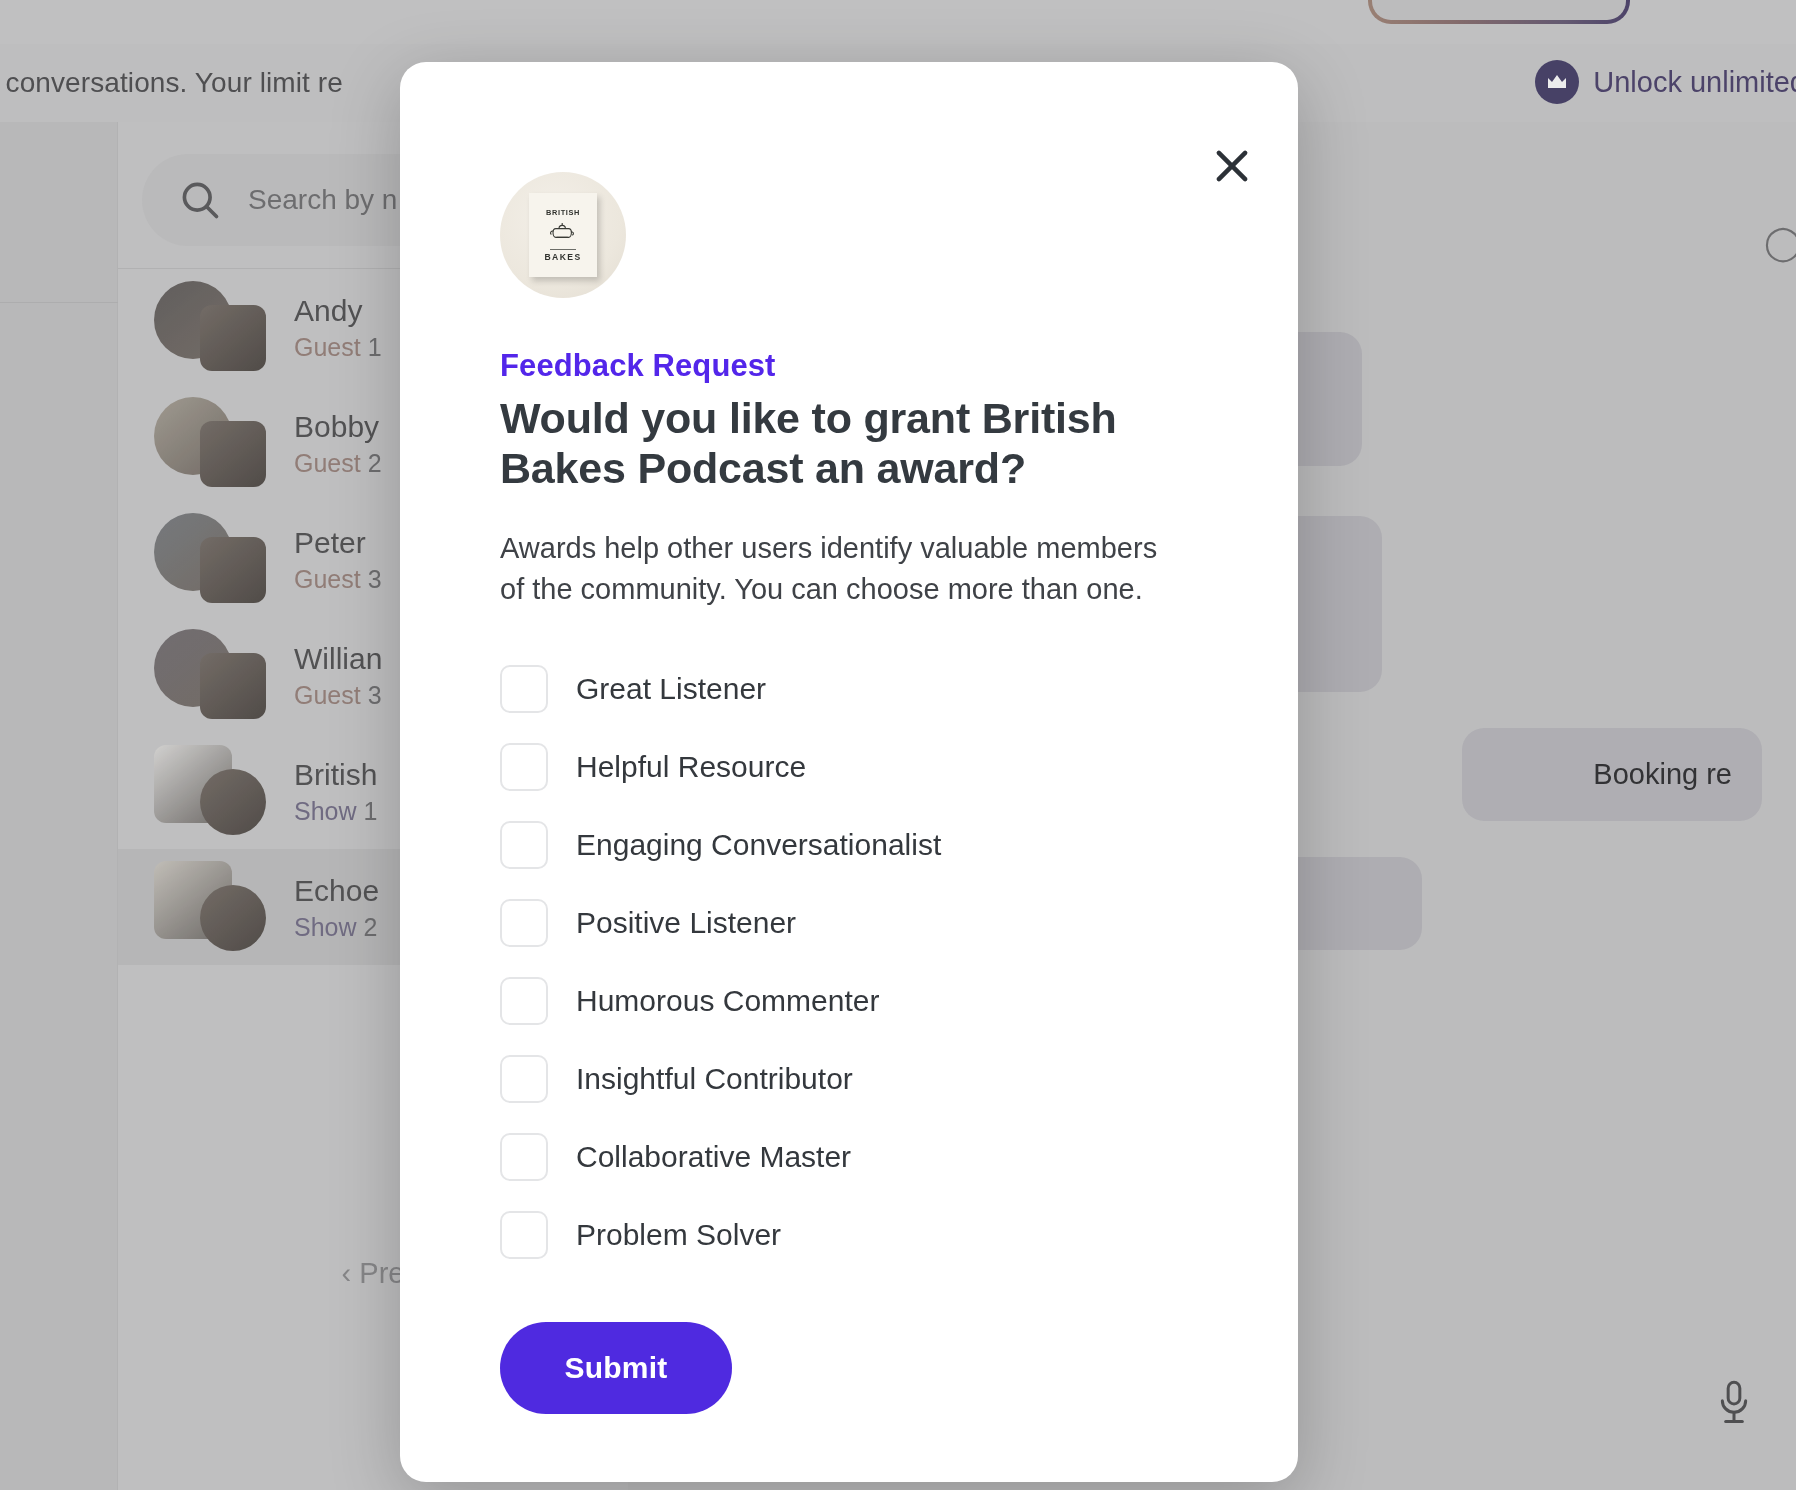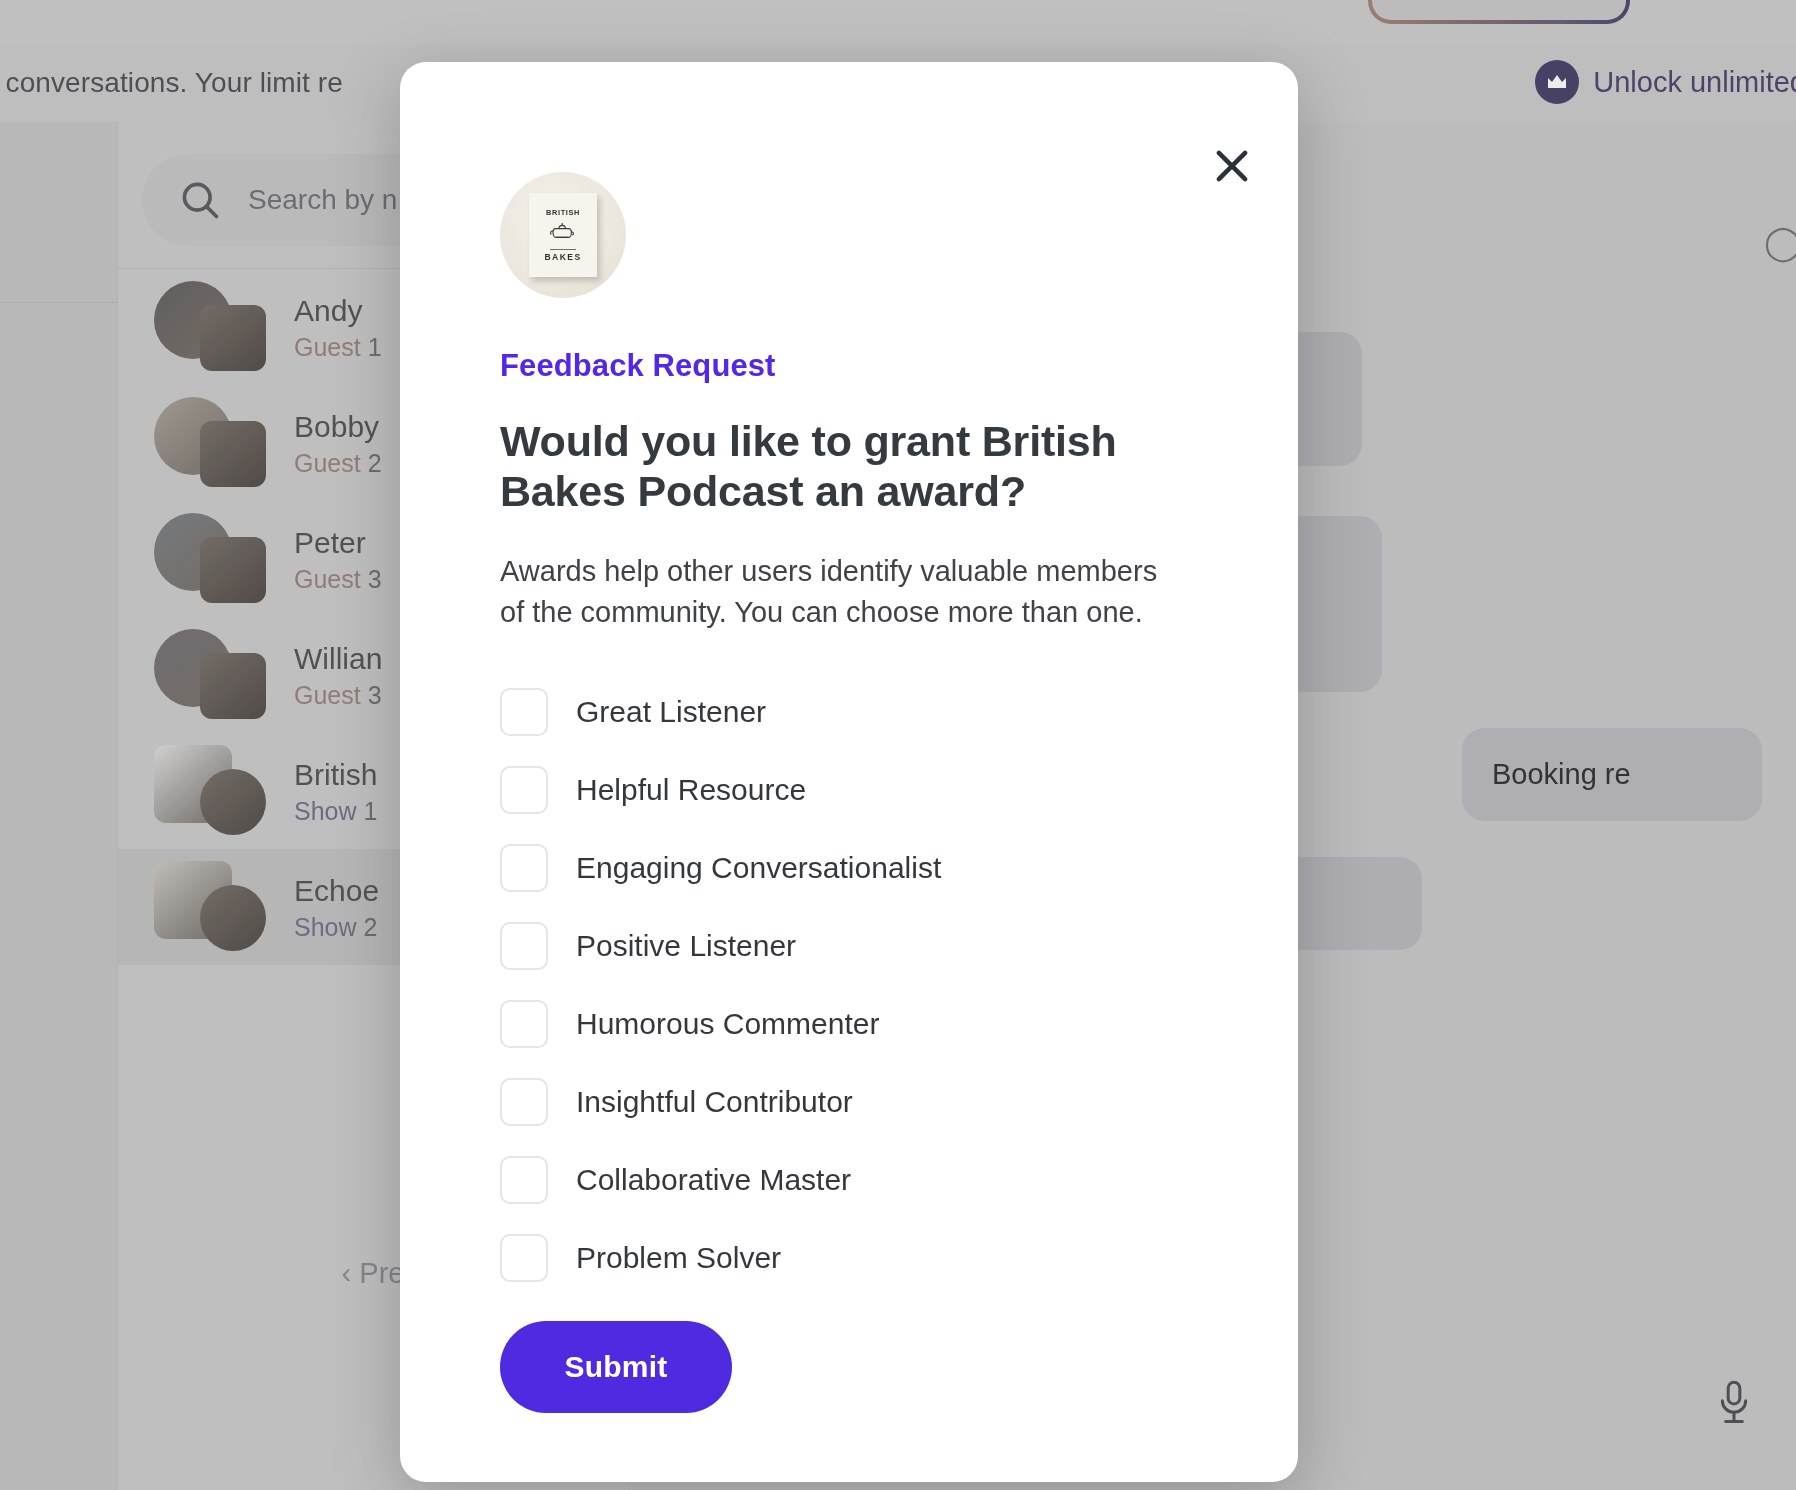--- a/index.html
+++ b/index.html
@@ -304,21 +304,21 @@
   }
 
   .eyebrow {
     margin-top: 50px;
     font-size: 31px;
     font-weight: 700;
     color: #5326ea;
     letter-spacing: .1px;
   }
   .modal-title {
-    margin-top: 33px;
+    margin-top: 10px;
     font-size: 43px;
     font-weight: 700;
     color: #343a40;
     line-height: 1.16;
     letter-spacing: -.2px;
     max-width: 640px;
   }
   .modal-desc {
     margin-top: 34px;
     font-size: 29px;
@@ -344,21 +344,21 @@
     flex: 0 0 auto;
   }
   .opt-label {
     font-size: 30px;
     color: #34383d;
     font-weight: 300;
     white-space: nowrap;
   }
 
   .submit-btn {
-    margin-top: 24px;
+    margin-top: 48px;
     width: 232px;
     height: 92px;
     border: none;
     border-radius: 46px;
     background: #4f2ae0;
     color: #ffffff;
     font-size: 30px;
     font-weight: 700;
     font-family: "Liberation Sans", sans-serif;
     cursor: pointer;
@@ -479,21 +479,21 @@
           <span>oking request. If you can</span><br>
           <span>orm British Bakes Podcast</span>
         </div>
 
         <div class="bubble in" style="margin-top:50px;max-width:720px;">
           <span>rate your recent</span><br>
           <b>s Podcast</b><span>? Providing</span><br>
           <span>e will help other users.</span>
         </div>
 
-        <div class="bubble out" style="margin-top:32px;width:300px;max-width:300px;">
+        <div class="bubble out" style="margin-top:32px;width:300px;max-width:300px;text-align:right;">
           <span>Booking re</span>
         </div>
 
         <div class="bubble in" style="margin-top:30px;max-width:760px;">
           <span>akes Podcast has accepted your bo</span>
         </div>
 
         <div class="composer">
           <span class="mic-icon">
             <svg viewBox="0 0 24 30" fill="none" stroke="#4c4c52" stroke-width="1.8">

